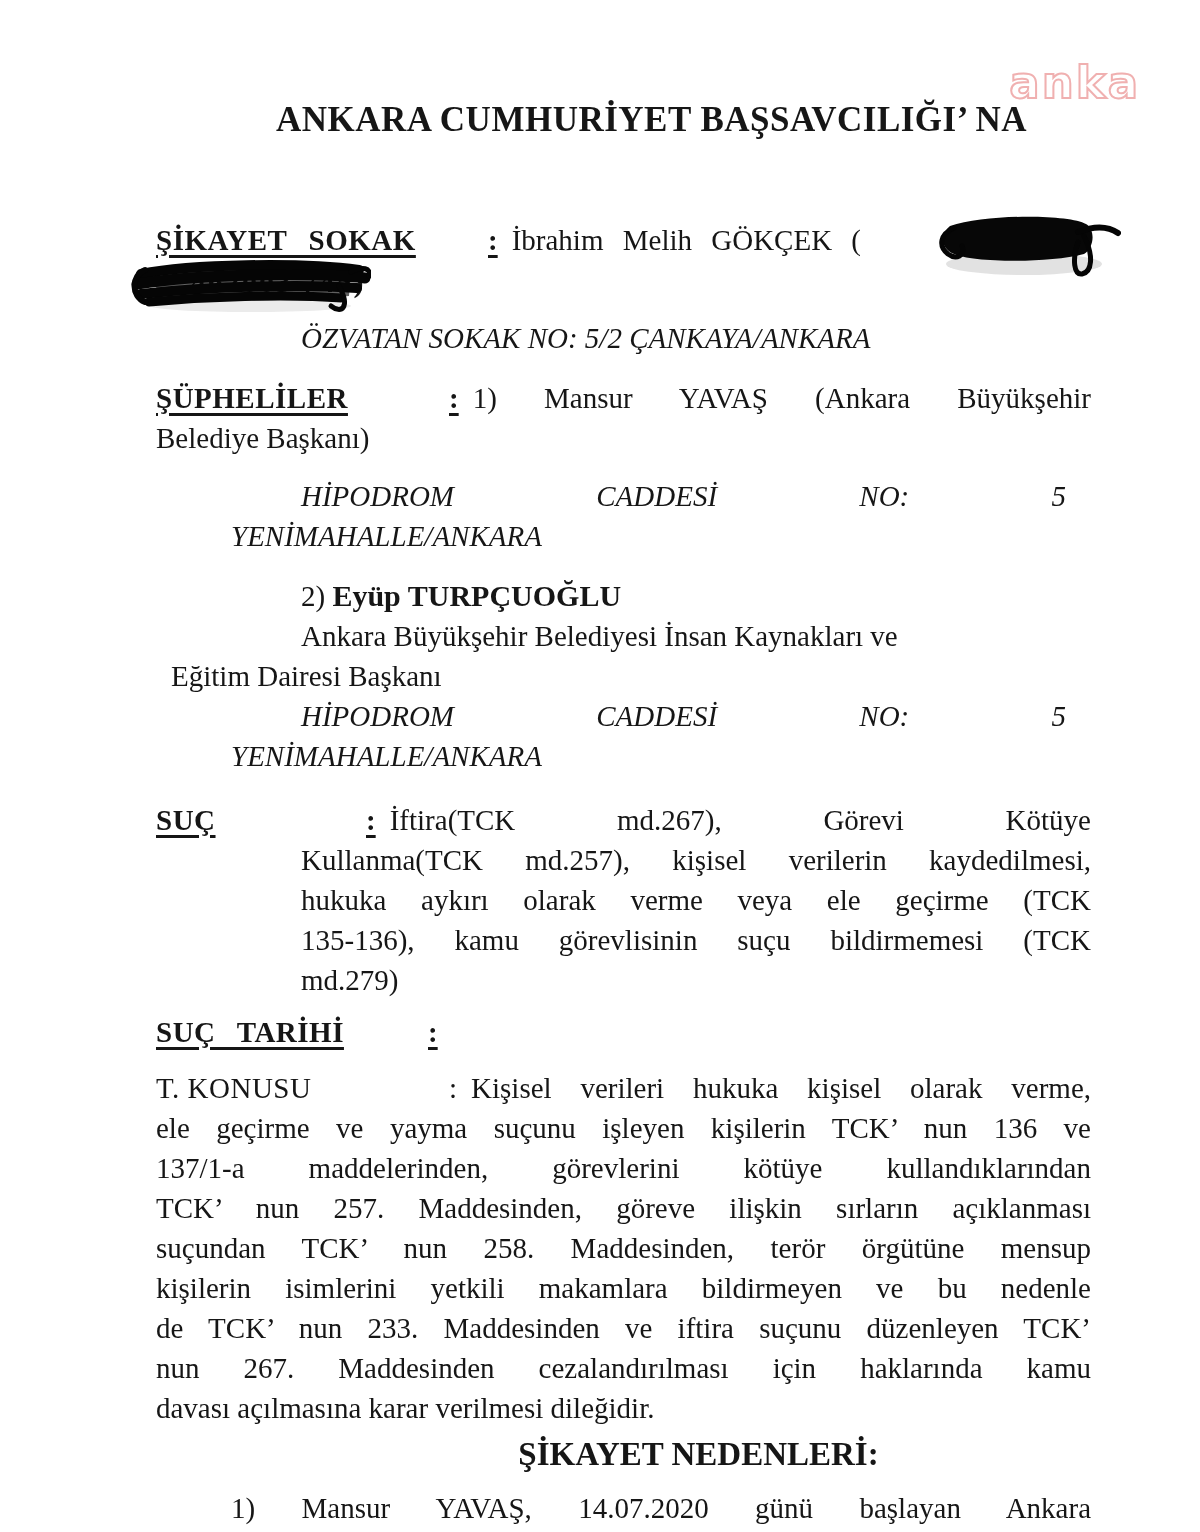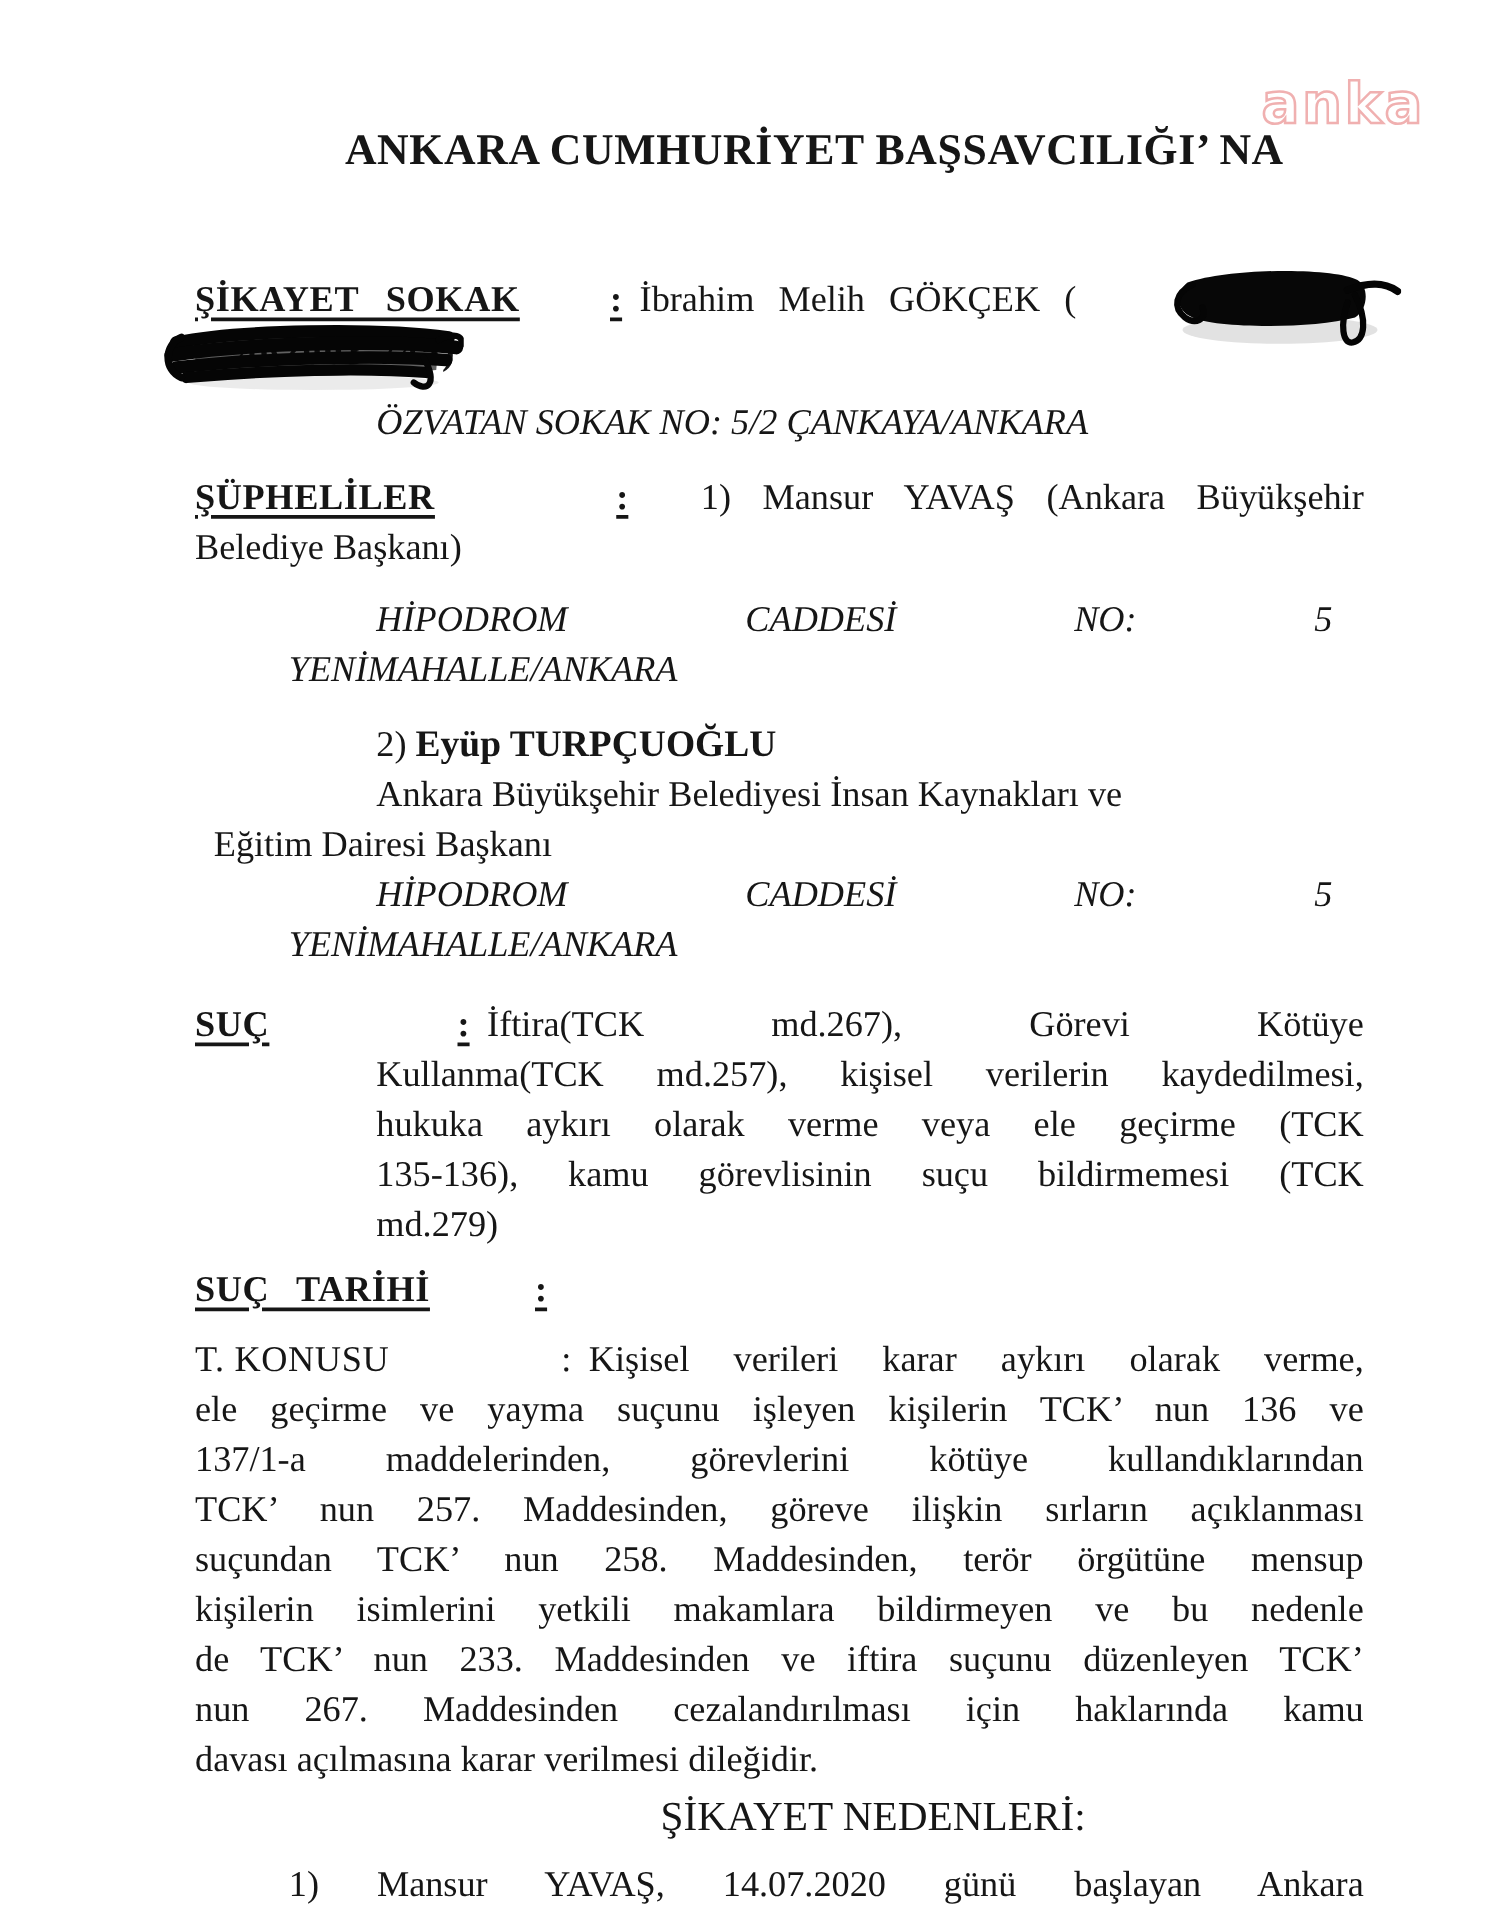--- a/index.html
+++ b/index.html
@@ -34,31 +34,31 @@
   .b  { font-weight:bold; }
   .ind145 { margin-left:145px; }
   .ind75  { margin-left:75px; }
   .ind15  { margin-left:15px; }
   .mr25   { margin-right:25px; }
   .title {
     font-size:35px; line-height:44px; font-weight:bold;
     text-align:center; margin-left:56px; letter-spacing:0.5px;
   }
   .heading {
-    font-size:33px; line-height:44px; font-weight:normal;
+    font-size:33px; line-height:44px; font-weight:bold;
     text-align:center; margin-left:150px; margin-top:4px;
   }
   .watermark {
     position:absolute; top:56px; right:76px;
     font-family:"DejaVu Sans", sans-serif; font-weight:bold;
     font-size:45px; letter-spacing:2px;
     color:#ffffff; -webkit-text-stroke:2px #f0b0b0;
   }
   .mt78 { margin-top:78px; }
-  .mt20 { margin-top:20px;gap:44px; }
+  .mt20 { margin-top:20px; }
   .mt18 { margin-top:18px; }
   .mt24 { margin-top:24px; }
   .mt16 { margin-top:16px; }
   .mt12 { margin-top:12px; }
   .mt6  { margin-top:6px; }
   .redacted-row { height:50px; margin-top:2px; }
   .redacted-digits { margin-left:35px; letter-spacing:2px; font-size:30px; color:#1d1d1d; }
   .scribble1 { position:absolute; left:780px; top:-10px; }
   .scribble2 { position:absolute; left:-25px; top:-6px; }
 </style>
@@ -130,21 +130,21 @@
     <div class="row ind145">md.279)</div>
 
     <div class="row flexrow mt12">
       <span class="lbl w272">SUÇ TARİHİ</span>
       <span class="colon-u">:</span>
     </div>
 
     <div class="row flexrow mt16">
       <span class="lbl-plain w293">T. KONUSU</span>
       <span class="colon-p">:</span>
-      <span class="fill">Kişisel verileri karar aykırı olarak verme,</span>
+      <span class="fill">Kişisel verileri hukuka kişisel olarak verme,</span>
     </div>
     <div class="row just">ele geçirme ve yayma suçunu işleyen kişilerin TCK’ nun 136 ve</div>
     <div class="row just">137/1-a maddelerinden, görevlerini kötüye kullandıklarından</div>
     <div class="row just">TCK’ nun 257. Maddesinden, göreve ilişkin sırların açıklanması</div>
     <div class="row just">suçundan TCK’ nun 258. Maddesinden, terör örgütüne mensup</div>
     <div class="row just">kişilerin isimlerini yetkili makamlara bildirmeyen ve bu nedenle</div>
     <div class="row just">de TCK’ nun 233. Maddesinden ve iftira suçunu düzenleyen TCK’</div>
     <div class="row just">nun 267. Maddesinden cezalandırılması için haklarında kamu</div>
     <div class="row">davası açılmasına karar verilmesi dileğidir.</div>
 

